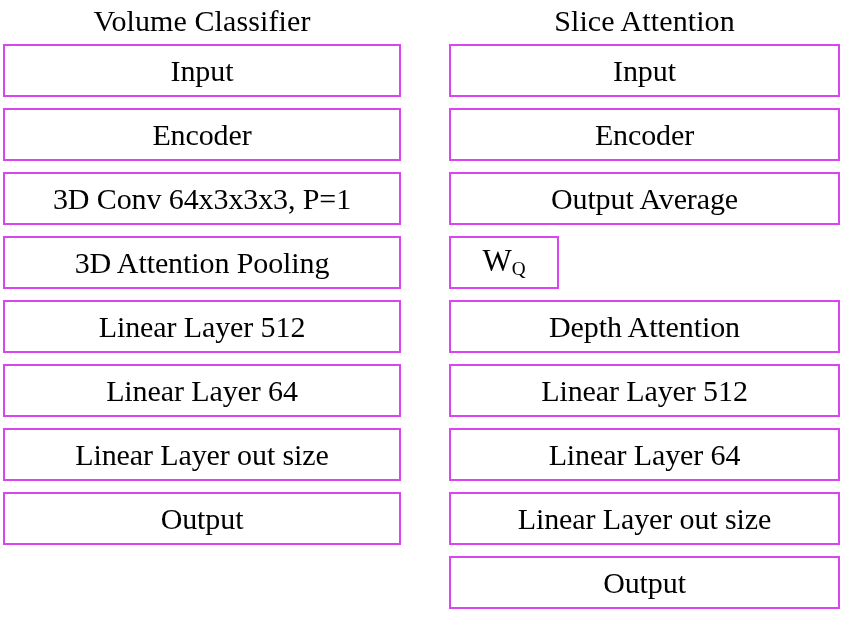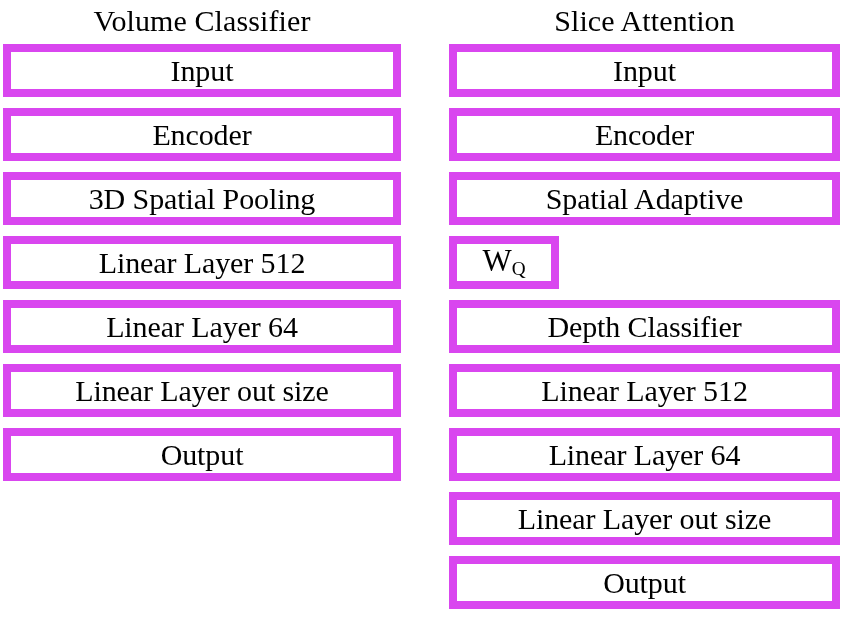--- a/index.html
+++ b/index.html
@@ -44,21 +44,21 @@
     left: 0;
     width: 100%;
   }
 
   .node {
     position: relative;
     box-sizing: border-box;
     width: 100%;
     height: 53px;
     margin-bottom: 11px;
-    border: 8px solid #d946ef;
+    border: 2px solid #d946ef;
     background: #ffffff;
     display: flex;
     align-items: center;
     justify-content: center;
     overflow: hidden;
   }
   .node:last-child { margin-bottom: 8px; }
 
   .node-label {
     font-size: 30px;
@@ -110,23 +110,26 @@
 
       <div class="node">
         <span class="node-label">Input</span>
       </div>
 
       <div class="node">
         <span class="node-label">Encoder</span>
       </div>
 
 
+      <div class="node">
+        <span class="node-label">3D Conv 64x3x3x3, P=1</span>
+      </div>
 
       <div class="node">
-        <span class="node-label">3D Spatial Pooling</span>
+        <span class="node-label">3D Attention Pooling</span>
       </div>
 
       <div class="node">
         <span class="node-label">Linear Layer 512</span>
       </div>
 
       <div class="node">
         <span class="node-label">Linear Layer 64</span>
       </div>
 
@@ -149,31 +152,31 @@
 
       <div class="node">
         <span class="node-label">Input</span>
       </div>
 
       <div class="node">
         <span class="node-label">Encoder</span>
       </div>
 
       <div class="node">
-        <span class="node-label">Spatial Adaptive</span>
+        <span class="node-label">Output Average</span>
       </div>
 
       <div class="node-row">
         <div class="node">
           <span class="wlabel"><span>W</span><sub>Q</sub></span>
         </div>
       </div>
 
       <div class="node">
-        <span class="node-label">Depth Classifier</span>
+        <span class="node-label">Depth Attention</span>
       </div>
 
       <div class="node">
         <span class="node-label">Linear Layer 512</span>
       </div>
 
       <div class="node">
         <span class="node-label">Linear Layer 64</span>
       </div>
 

